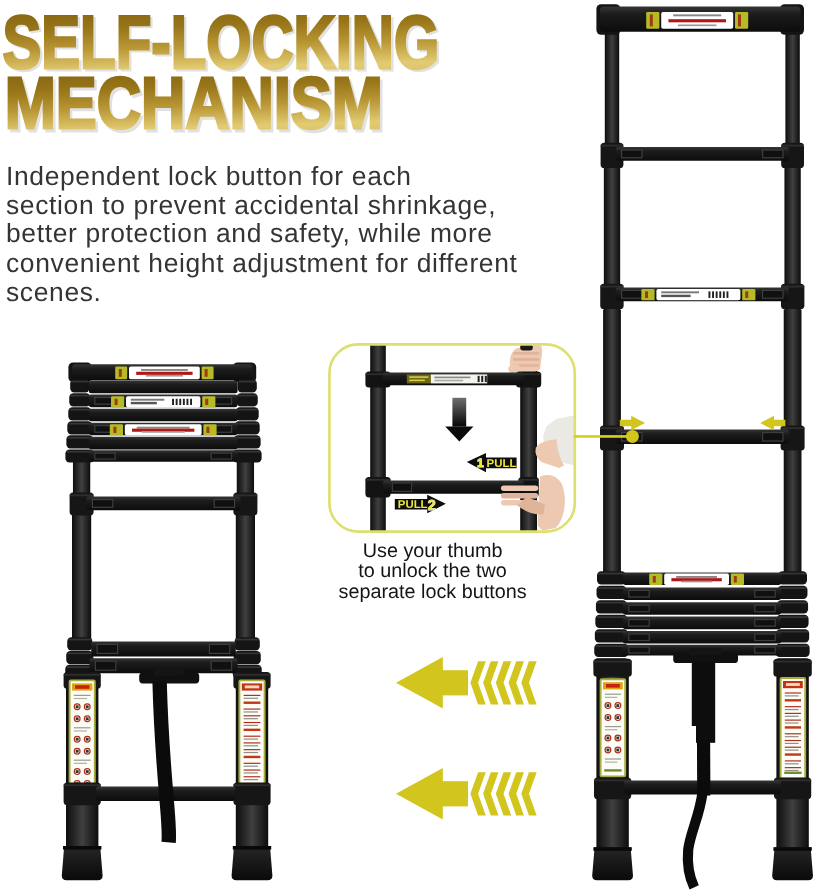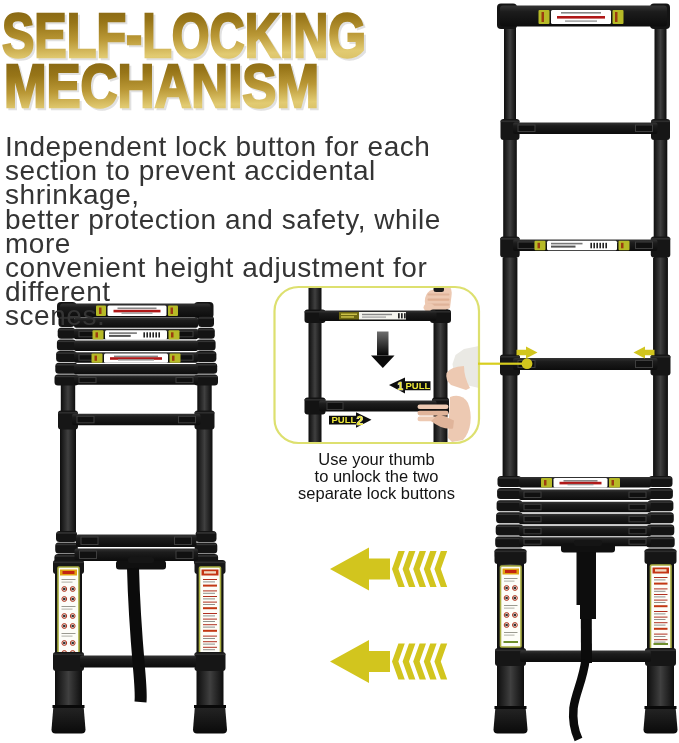--- a/index.html
+++ b/index.html
@@ -1,17 +1,17 @@
 <!DOCTYPE html>
 <html><head><meta charset="utf-8"><title>x</title>
 <style>
 html,body{margin:0;padding:0;background:#ffffff;}
 body{width:679px;height:743px;position:relative;overflow:hidden;font-family:"Liberation Sans",sans-serif;}
-.para{position:absolute;left:5px;top:135px;width:480px;font-size:28px;line-height:24.2px;color:#343434;letter-spacing:0.55px;}
-.cap{position:absolute;left:260px;top:451px;width:233px;font-size:16.5px;line-height:17.2px;color:#141414;text-align:center;}
+.para{position:absolute;left:5px;top:135px;width:480px;font-size:22px;line-height:24.2px;color:#343434;letter-spacing:0.55px;}
+.cap{position:absolute;left:244px;top:451px;width:233px;font-size:16.5px;line-height:17.2px;color:#141414;text-align:center;}
 </style></head>
 <body>
 <svg width="679" height="743" viewBox="0 0 679 743" style="position:absolute;left:0;top:0">
 
 <defs>
 <linearGradient id="gold" x1="0" y1="0" x2="0.14" y2="1">
  <stop offset="0" stop-color="#7b5c10"></stop>
  <stop offset="0.35" stop-color="#977518"></stop>
  <stop offset="0.6" stop-color="#ba9836"></stop>
  <stop offset="0.85" stop-color="#e2cb72"></stop>

